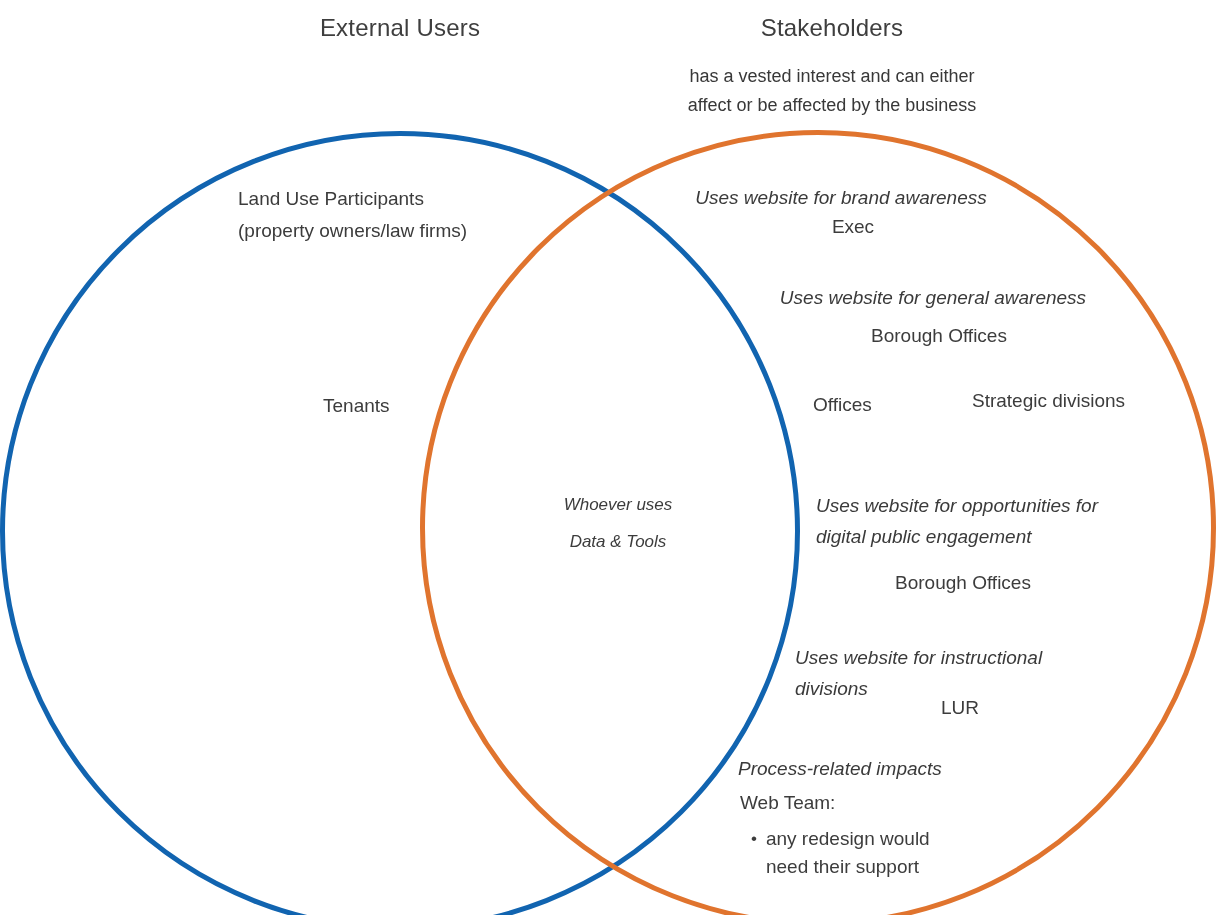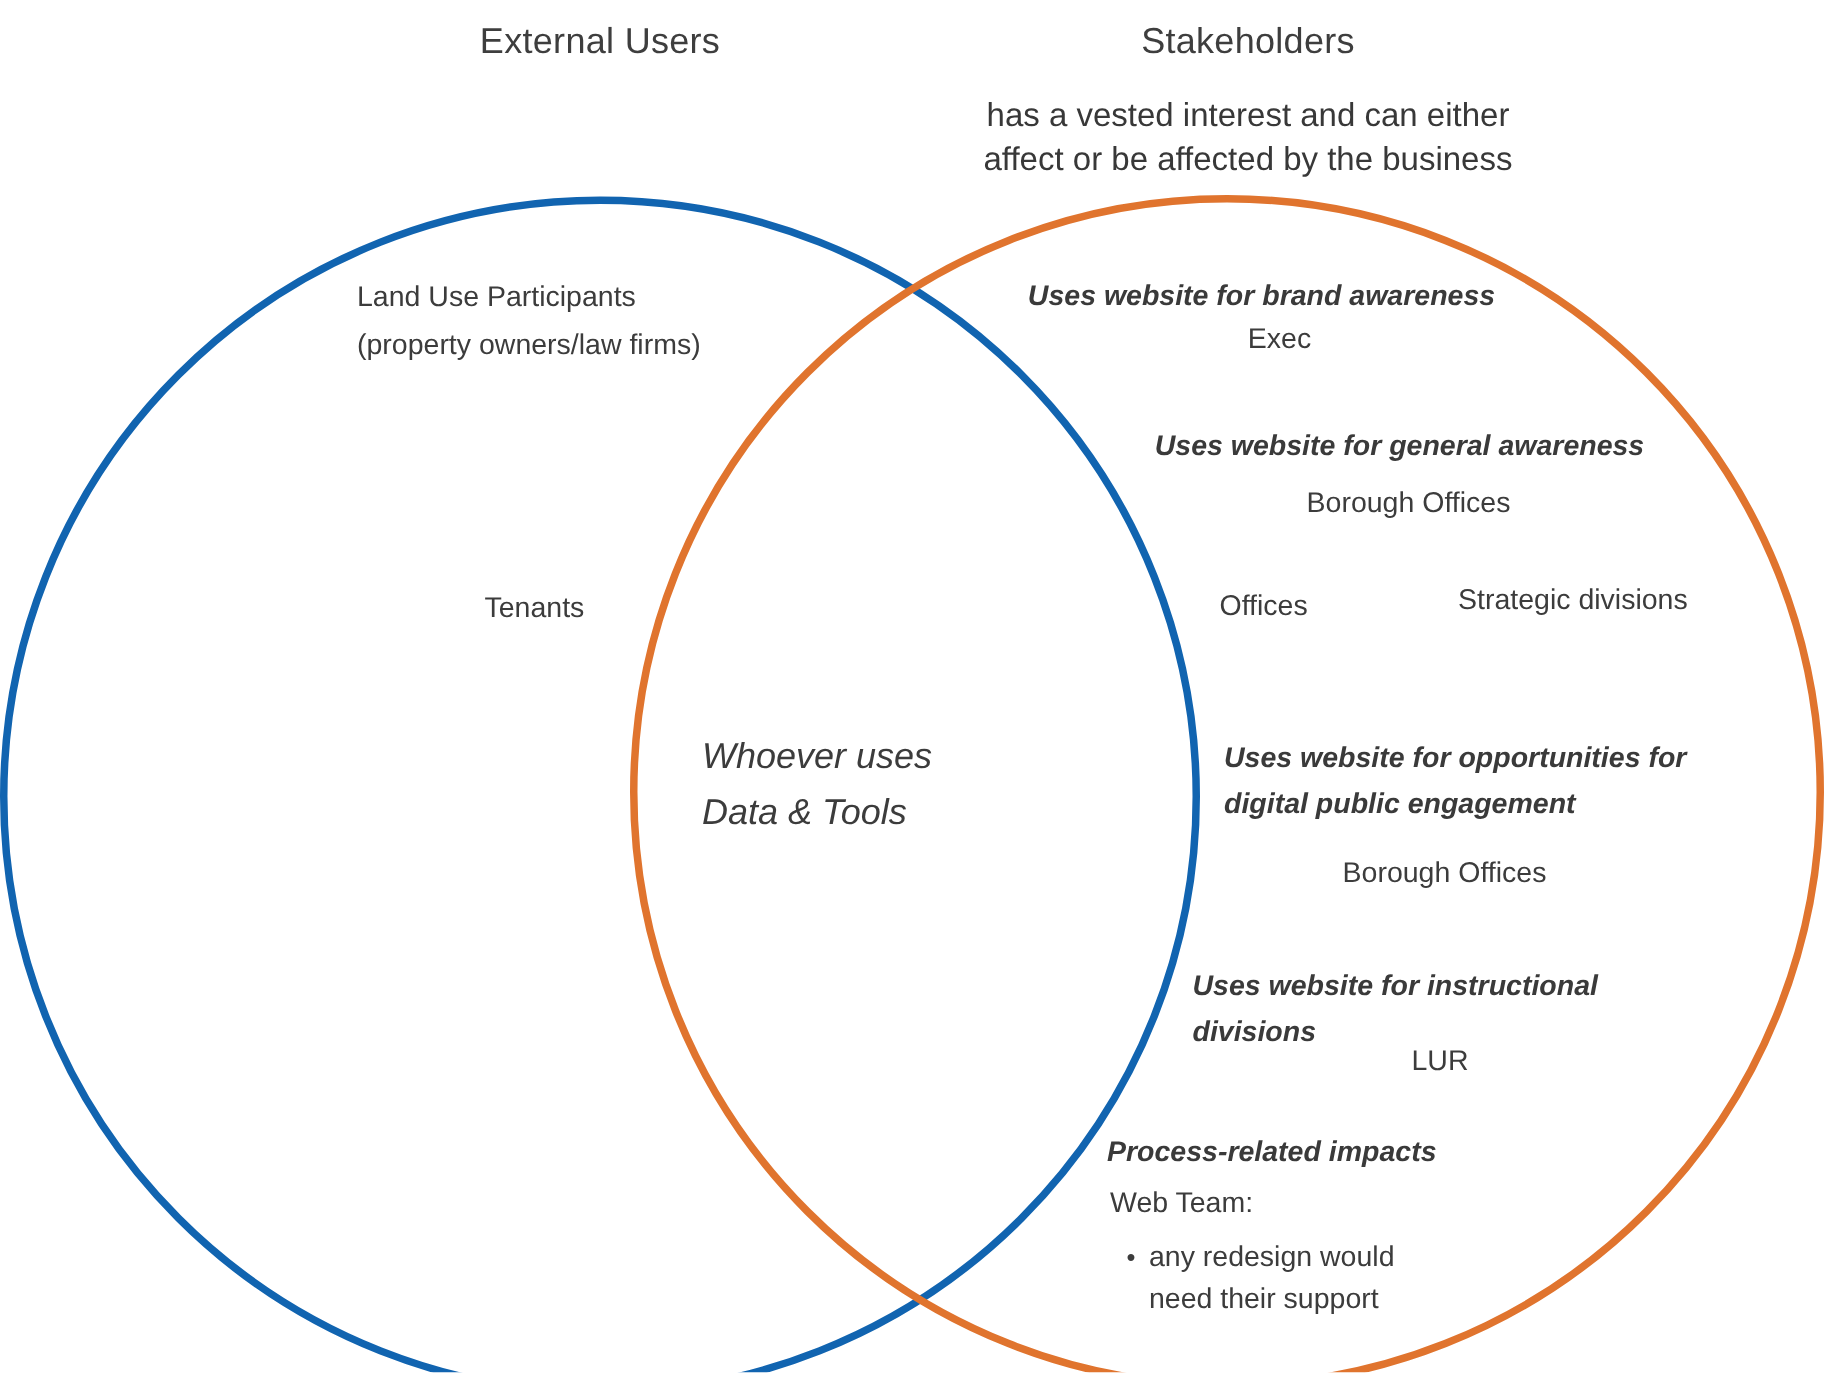--- a/index.html
+++ b/index.html
@@ -45,38 +45,38 @@
   .title {
     font-size:24px;
     line-height:34px;
     text-align:center;
     color:#3E3E3E;
     font-weight:500;
     letter-spacing:0.2px;
     white-space:nowrap;
   }
   .subtitle {
-    font-size:22px;
+    font-size:18px;
     line-height:29px;
     font-weight:500;
     text-align:center;
     color:#383838;
   }
   .heading {
-    font-weight:700;
+    font-weight:400;
     font-style:italic;
     color:#3A3A3A;
   }
   .center { text-align:center; }
   .overlap-label {
-    font-size:24px;
+    font-size:17px;
     font-style:italic;
     font-weight:500;
     line-height:37px;
-    text-align:left;
+    text-align:center;
   }
   .lh32 { line-height:32px; }
   .lh31 { line-height:31px; }
   .bullet-row {
     display:flex;
     align-items:flex-start;
     gap:9px;
     line-height:28px;
   }
   .bullet-dot {

